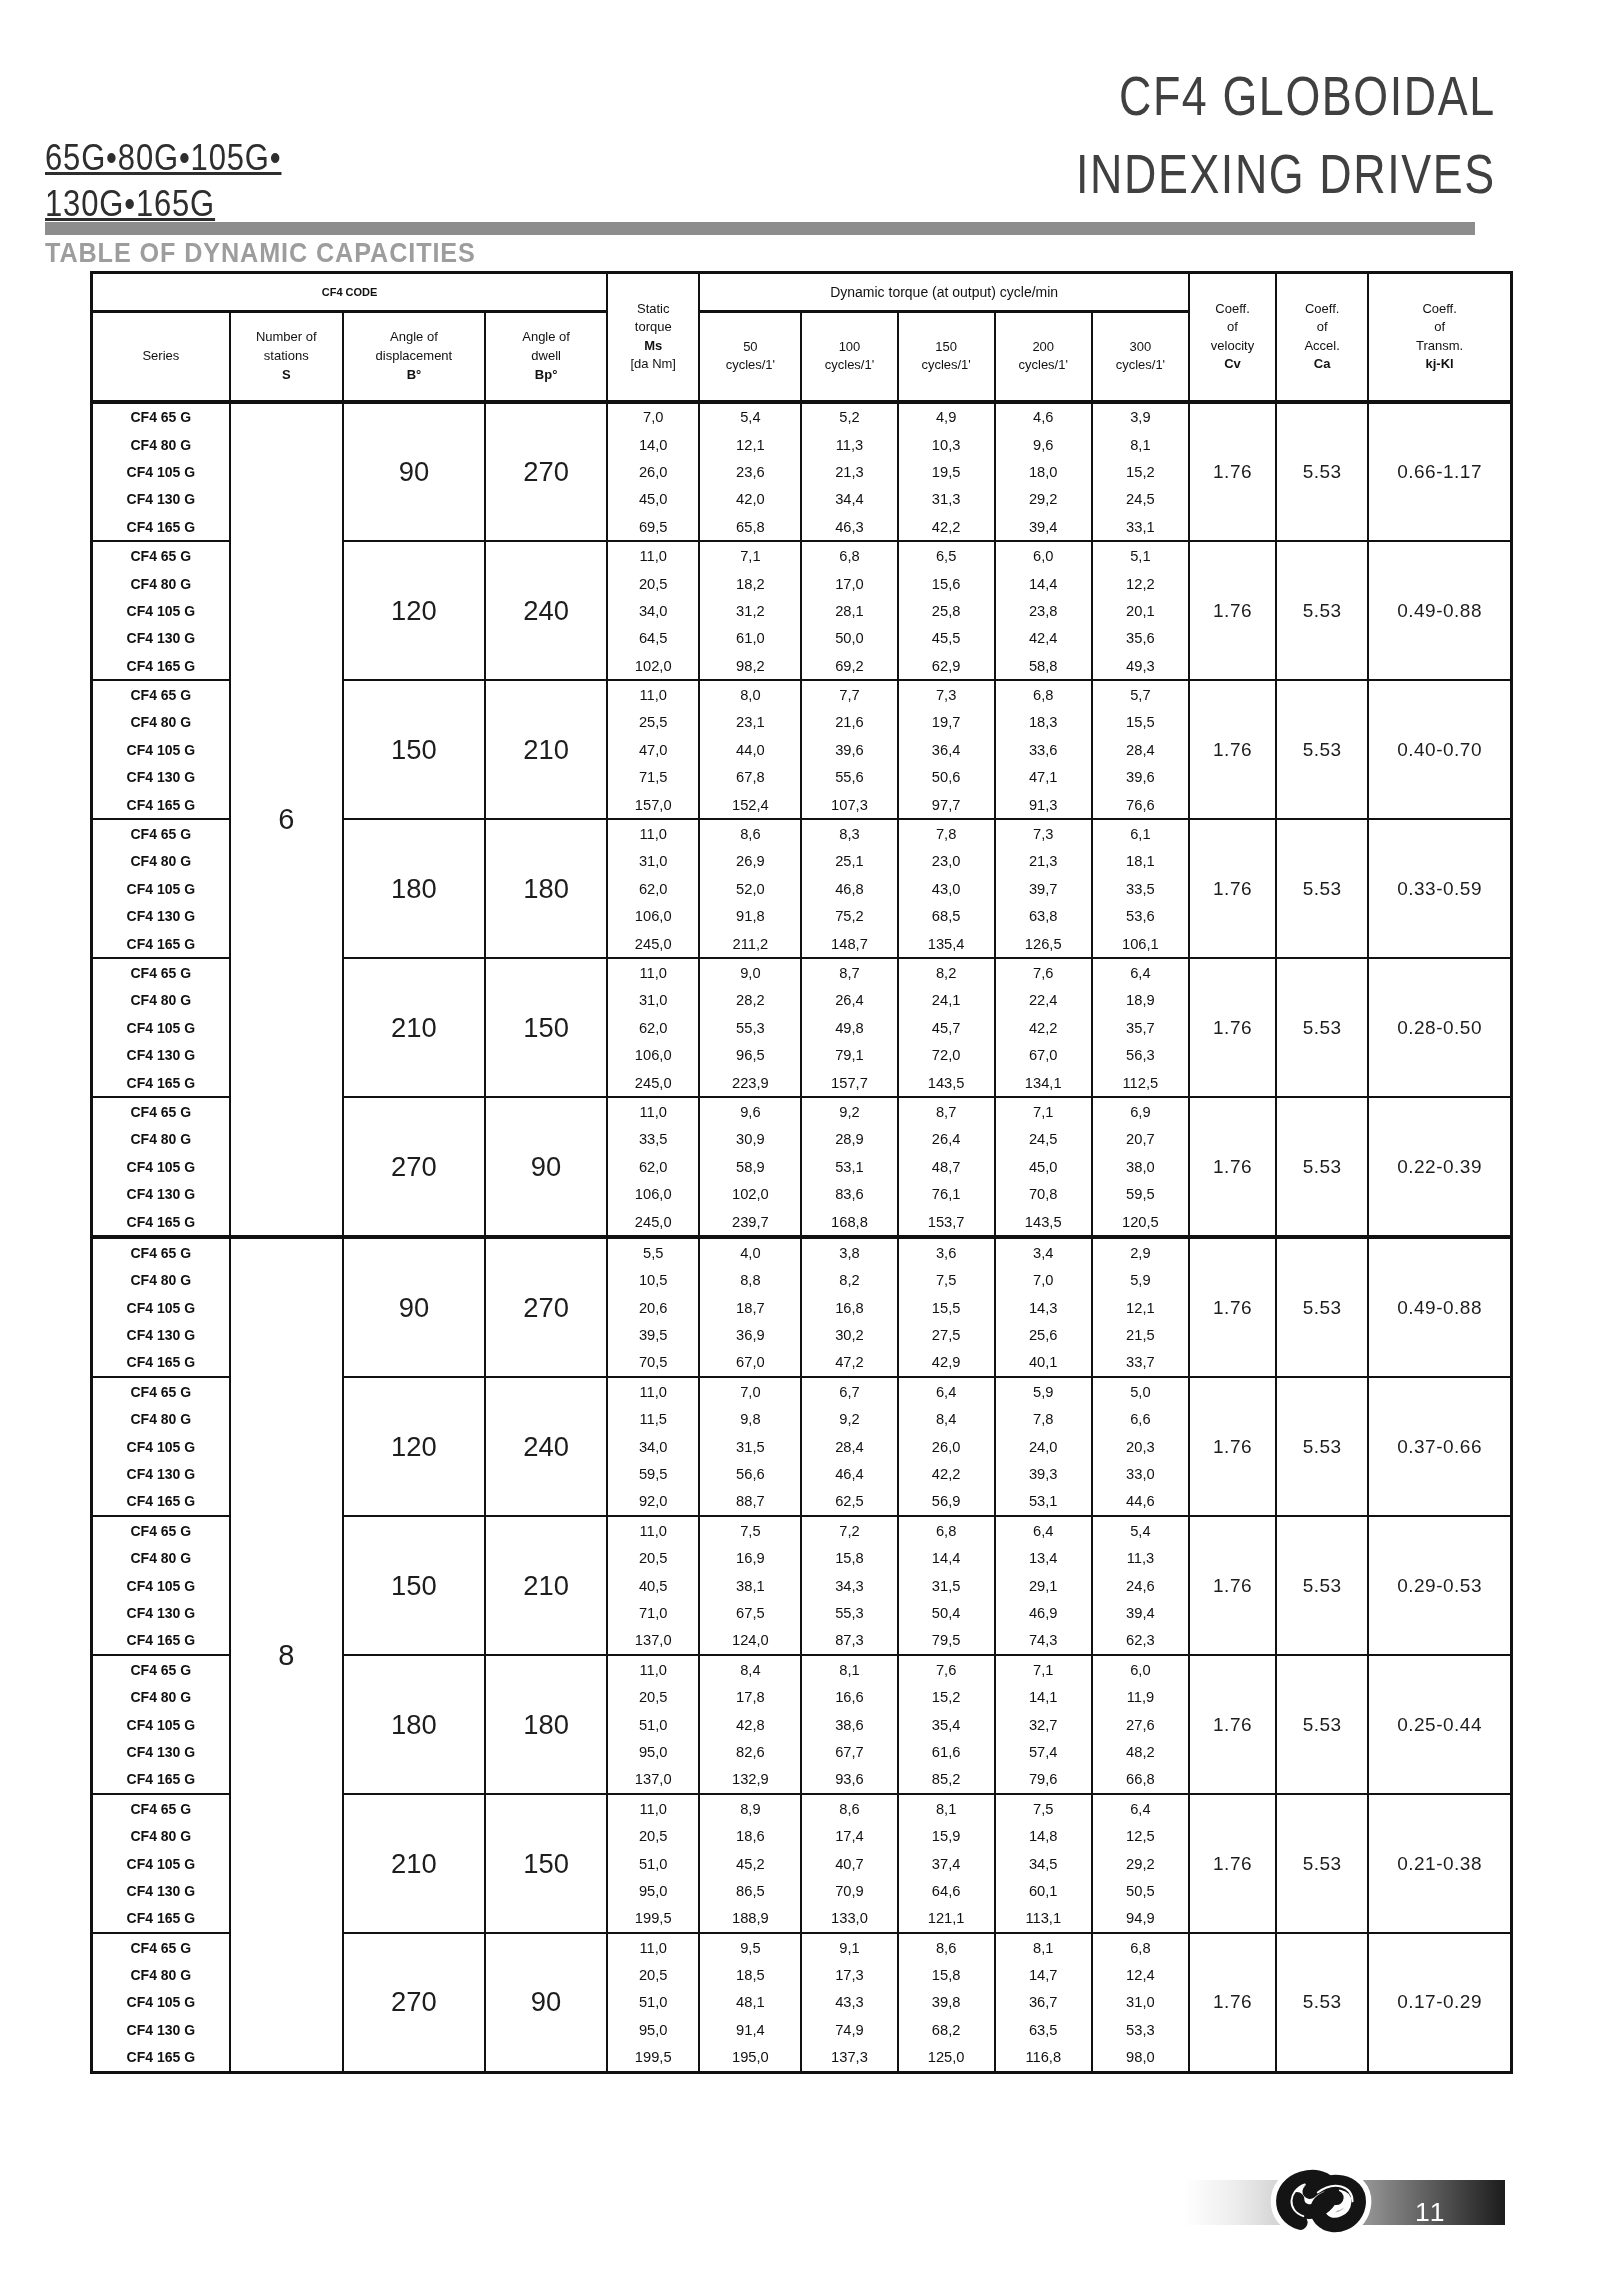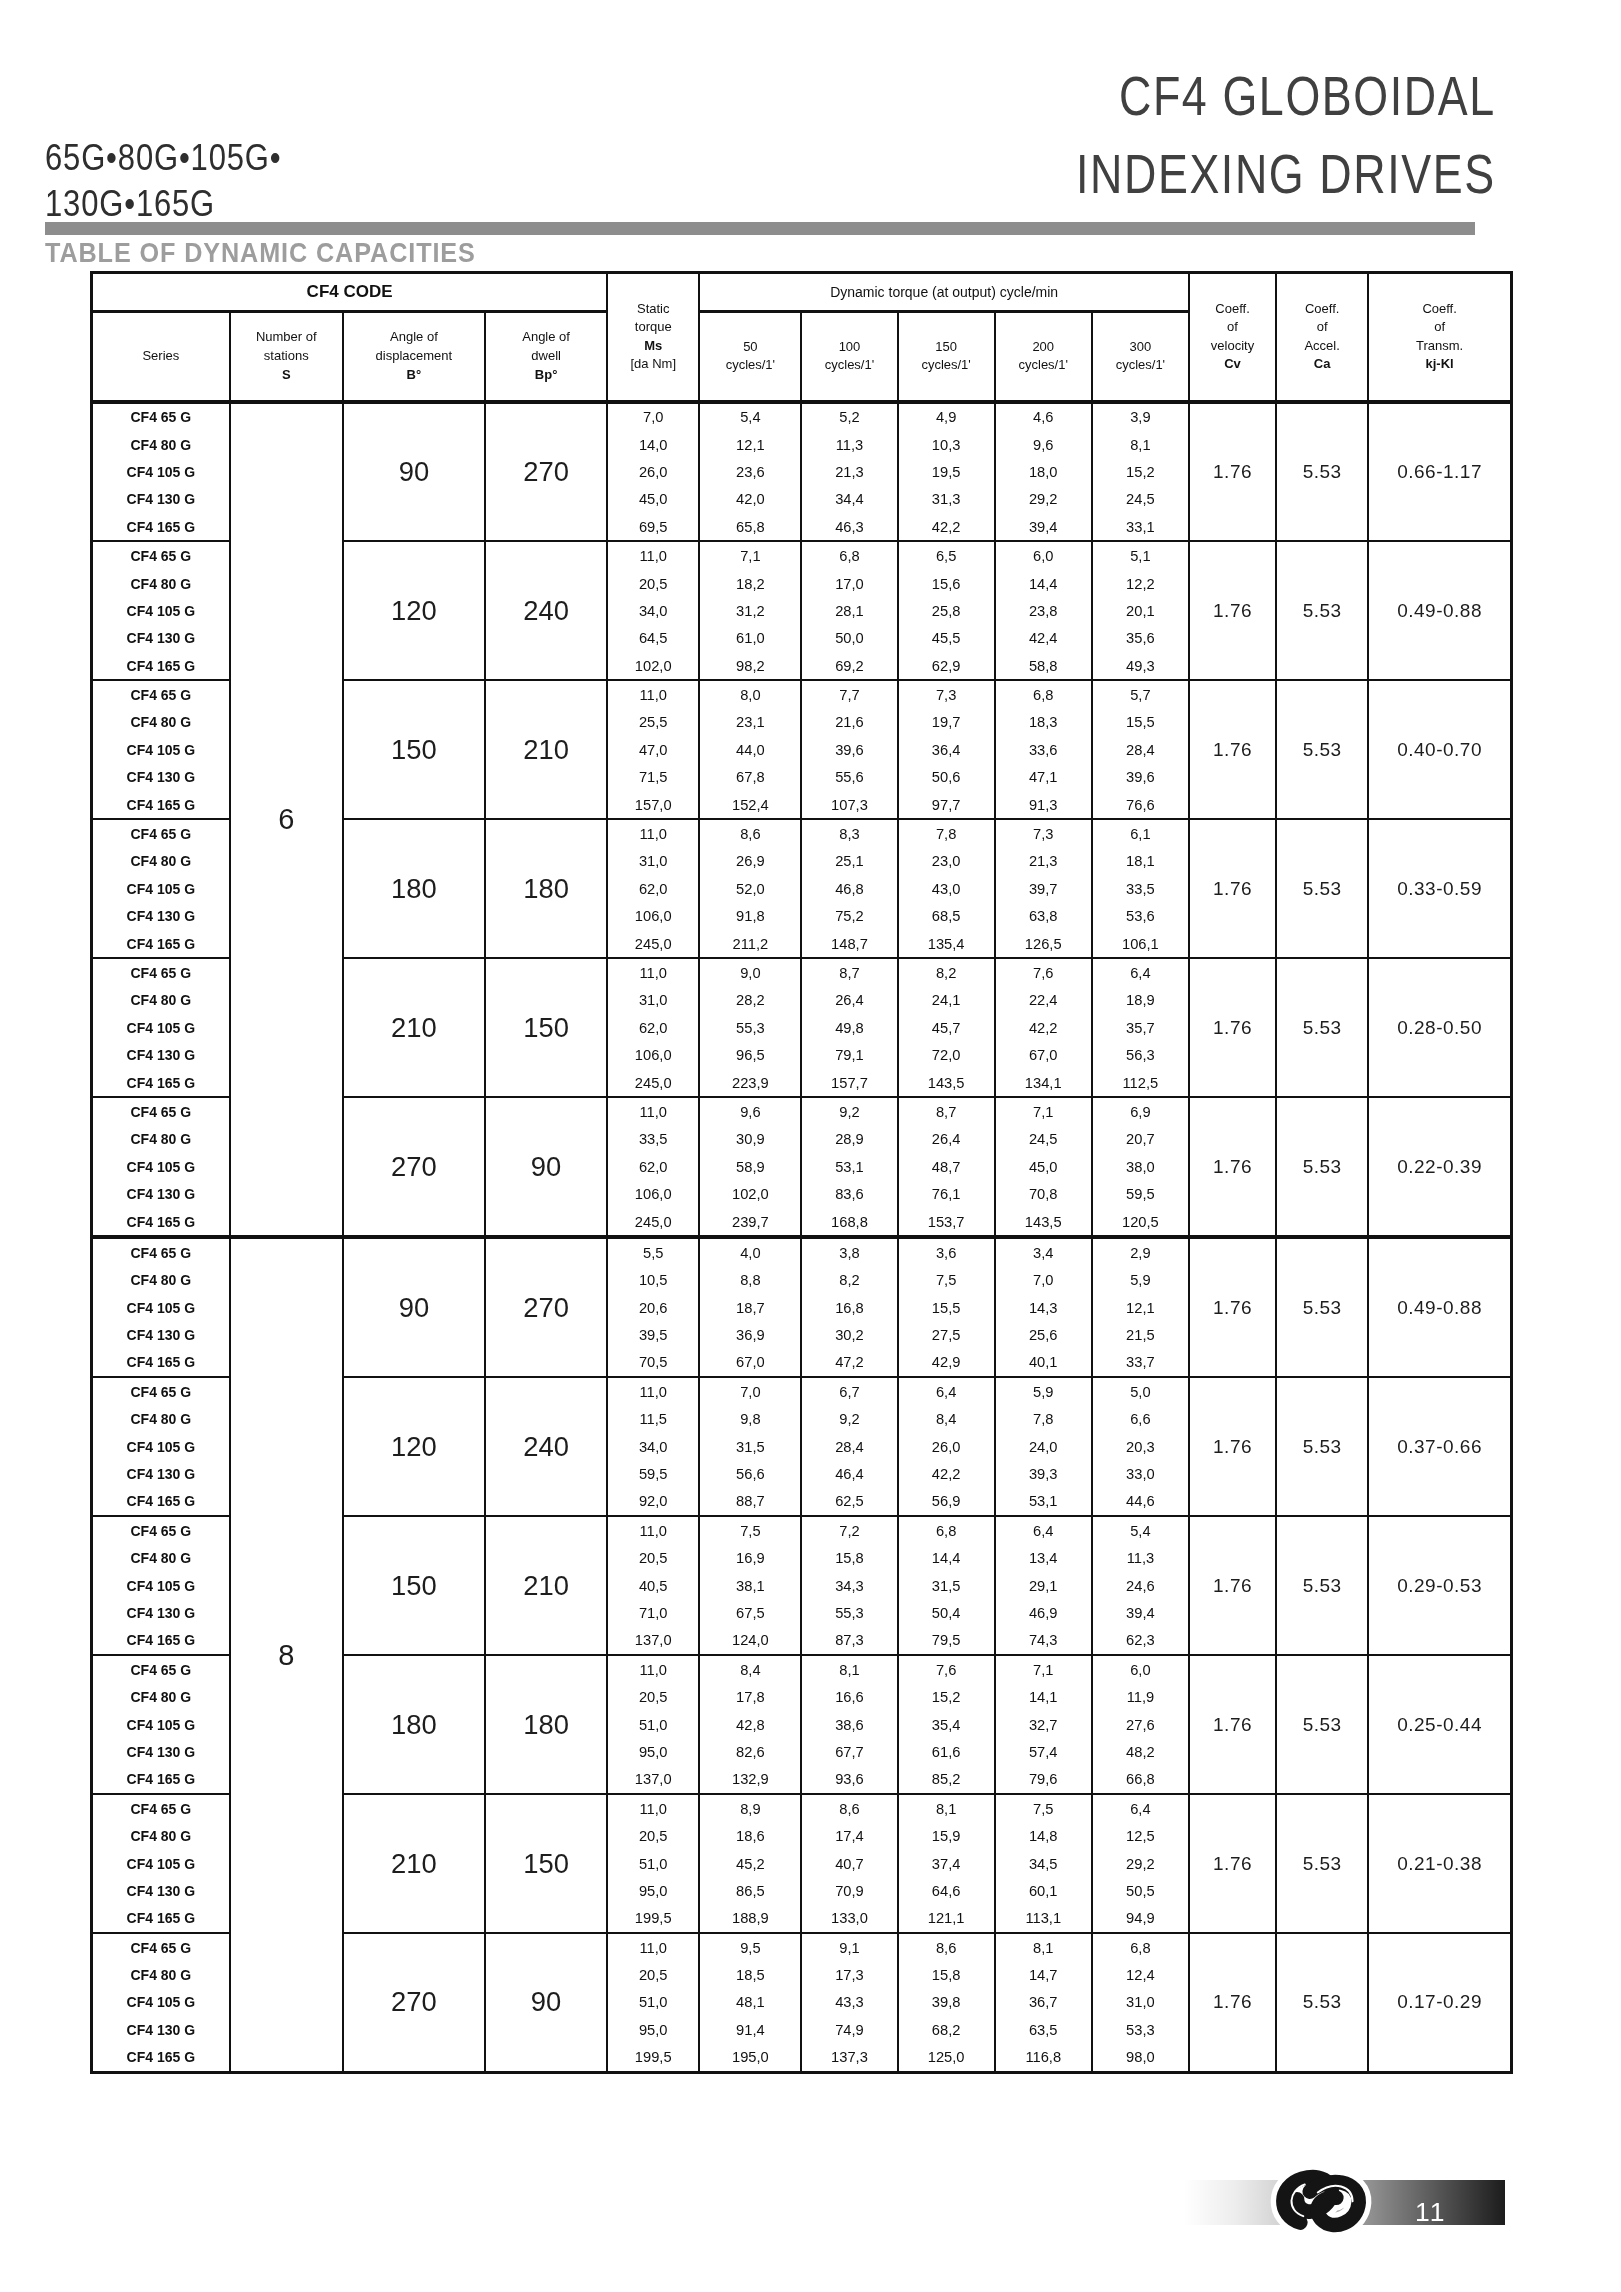--- a/index.html
+++ b/index.html
@@ -6,21 +6,21 @@
   .page {
     position:relative; width:1621px; height:2293px; background:#ffffff;
     font-family:"Liberation Sans", sans-serif; overflow:hidden; color:#111;
   }
 
   
   .main-title { position:absolute; top:57px; right:125px; text-align:right; color:#404040; }
   .main-title .line { font-size:56px; line-height:78px; font-weight:400; letter-spacing:2px;
     transform:scaleX(0.80); transform-origin:100% 50%; white-space:nowrap; }
 
-  .codes { position:absolute; left:45px; top:135px; color:#2e2e2e; }
+  .codes { position:absolute; left:45px; top:135px; color:#2e2e2e;text-decoration:underline; }
   .codes .line { font-size:36px; line-height:46px; transform:scaleX(0.86); transform-origin:0 50%;
     white-space:nowrap; letter-spacing:1px; }
 
   .gray-bar { position:absolute; left:45px; top:222px; width:1430px; height:12.7px; background:#8d8d8d; }
 
   .section-title { position:absolute; left:45px; top:237px; font-size:28px; font-weight:bold;
     color:#9d9d9d; transform:scaleX(0.90); transform-origin:0 0; letter-spacing:1px; white-space:nowrap; }
 
   
   .caps-table { position:absolute; left:90px; top:271px; width:1423px;
@@ -28,21 +28,21 @@
   .caps-table th, .caps-table td {
     border-left:2px solid #111; border-right:2px solid #111;
     text-align:center; vertical-align:middle; padding:0; overflow:hidden; }
   .caps-table thead th { border-bottom:3.9px solid #111; font-weight:normal; }
   tr.h1 { height:39px; }
   tr.h2 { height:90px; }
   .caps-table tbody td { height:27.4px; }
   tr.group-start td { border-top:2.9px solid #111; }
   tr.half-start td { border-top:4.9px solid #111; }
 
-  .th-group { font-size:17px; font-weight:bold !important; }
+  .th-group { font-size:11px; font-weight:bold !important; }
   .th-dyn   { font-size:14px; }
   .th-sub   { font-size:13px; line-height:18.6px; }
   .sym      { font-weight:bold; }
 
   .series-cell  { font-weight:bold; font-size:14px; }
   .ms-cell, .num-cell { font-size:14.7px; }
   .angle-cell   { font-size:27.4px; color:#1d1d1d; }
   .stations-cell{ font-size:29px; color:#1d1d1d; }
   .coeff-cell   { font-size:19px; color:#1d1d1d; letter-spacing:0.5px; }
 

